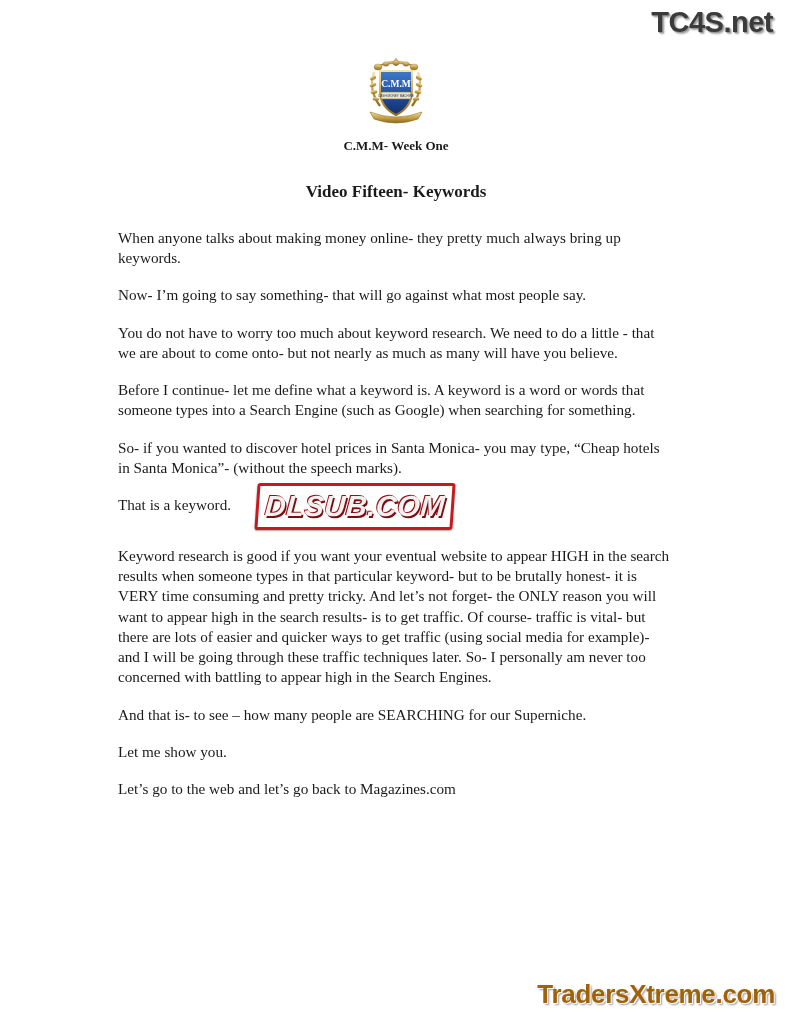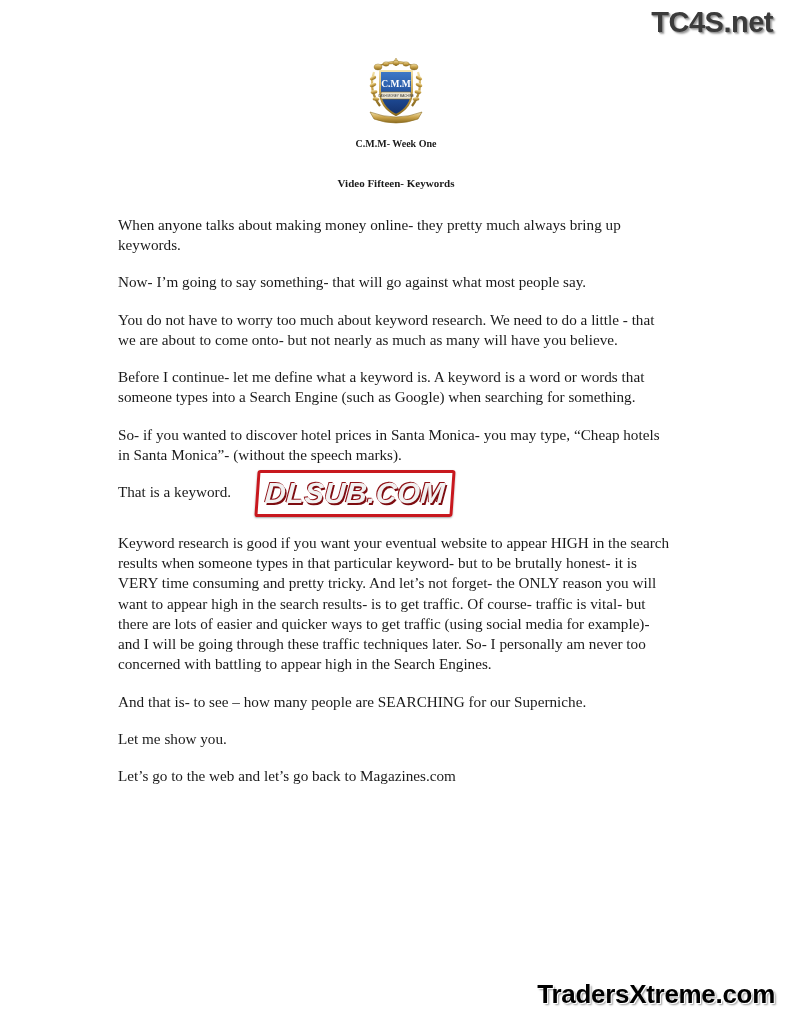--- a/index.html
+++ b/index.html
@@ -48,27 +48,27 @@
   
   .doc {
     position: absolute;
     left: 118px;
     top: 138px;
     width: 556px;
   }
   .doc-title {
     text-align: center;
     font-weight: bold;
-    font-size: 10px;
+    font-size: 13px;
     margin: 0 0 0 0;
   }
   .doc-subtitle {
     text-align: center;
     font-weight: bold;
-    font-size: 11px;
+    font-size: 17px;
     margin: 28px 0 0 0;
   }
   .body-text {
     margin-top: 26px;
   }
   .body-text p {
     margin: 0 0 17px 0;
     font-size: 15.2px;
     line-height: 1.33;
     text-align: left;
@@ -105,21 +105,21 @@
   }
 
   
   .tx-watermark {
     position: absolute;
     bottom: 14px;
     right: 16px;
     font-family: "Liberation Sans", sans-serif;
     font-weight: bold;
     font-size: 26px;
-    color: #000000;
+    color: #a16207;
     text-shadow: 1px 1px 0 #ffffff, 2px 2px 2px rgba(0,0,0,0.4);
     letter-spacing: -0.3px;
   }
 </style>
 </head>
 <body>
 
 <div class="tc4s-watermark">TC4S.net</div>
 
 <div class="logo-wrap">

